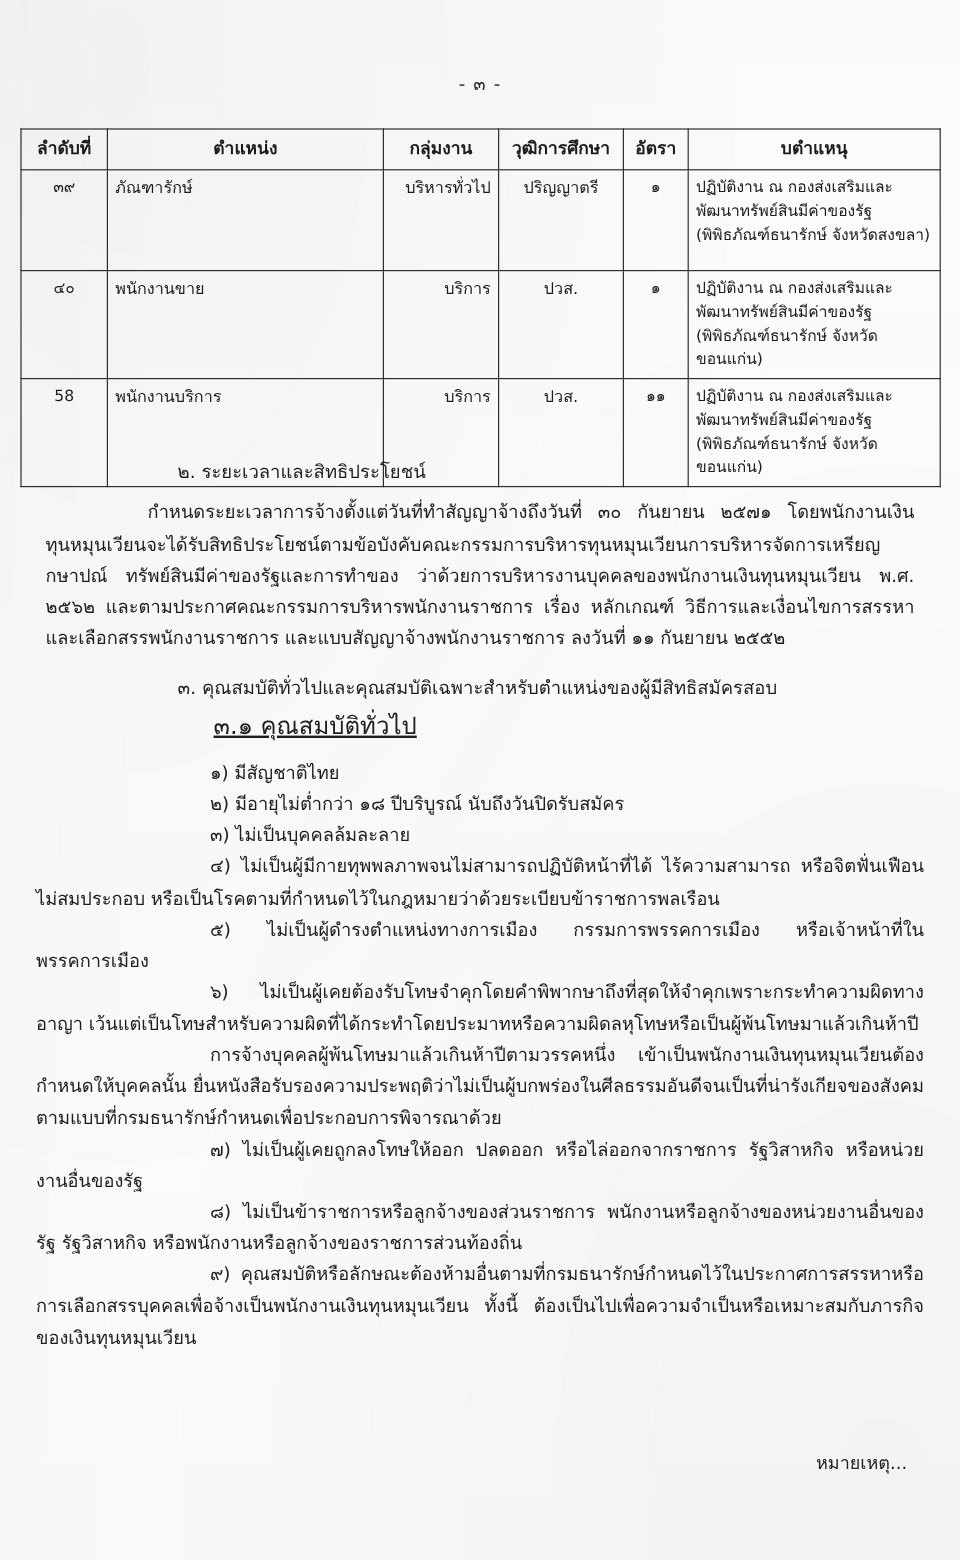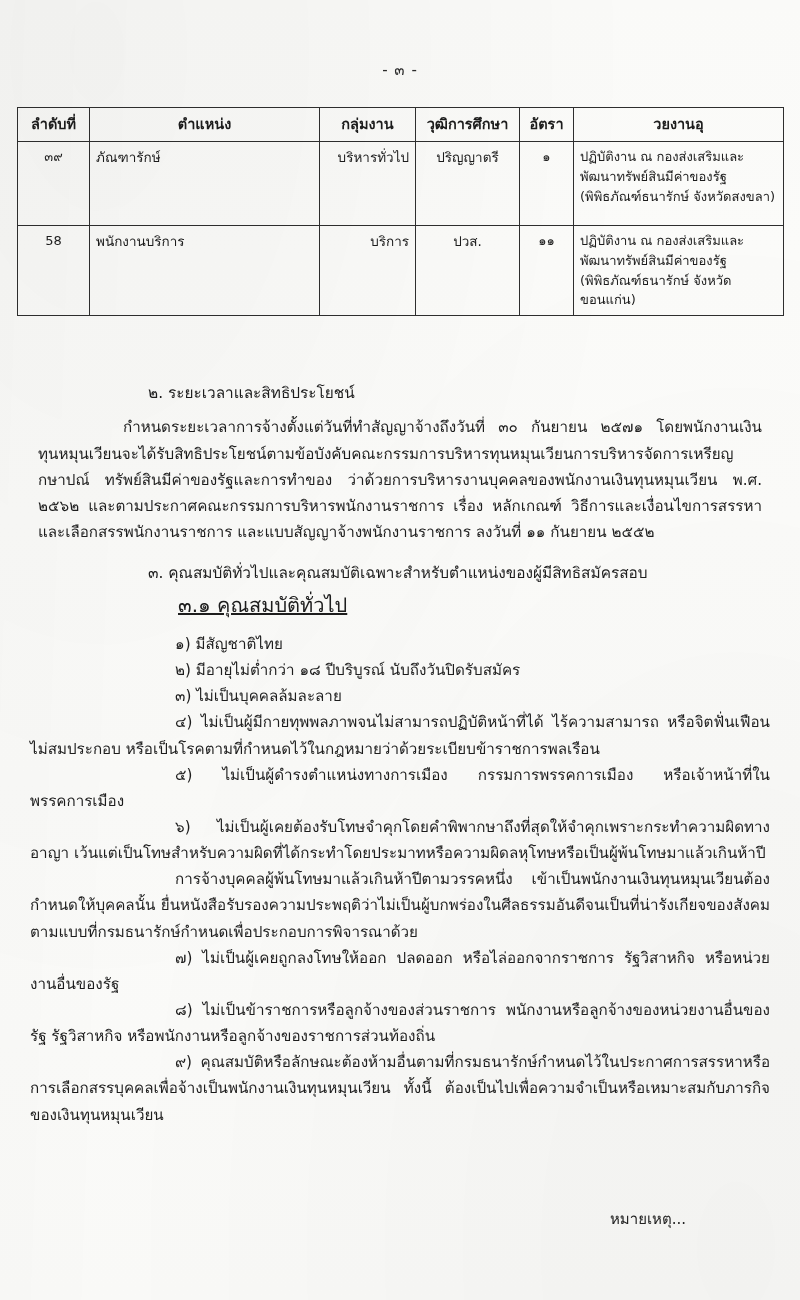--- a/index.html
+++ b/index.html
@@ -133,21 +133,21 @@
     text-indent: 0;
   }
   .gap-sm { height: 7px; }
 
   
   .footer-note {
     position: absolute;
     top: 1207px;
     left: 0;
     width: 800px;
-    padding-right: 114px;
+    padding-right: 44px;
     text-align: right;
     font-size: 15px;
     color: #222;
   }
 </style>
 </head>
 <body>
 
 <div class="page">
 
@@ -163,33 +163,41 @@
           <col class="c-rate">
           <col class="c-note">
       </colgroup>
       <thead>
         <tr>
           <th>ลำดับที่</th>
           <th>ตำแหน่ง</th>
           <th>กลุ่มงาน</th>
           <th>วุฒิการศึกษา</th>
           <th>อัตรา</th>
-          <th>วยงานอุ</th>
+          <th>บตำแหนุ</th>
         </tr>
       </thead>
       <tbody>
         <tr class="row-h">
           <td class="cell-no">๓๙</td>
           <td class="cell-pos">ภัณฑารักษ์</td>
           <td class="cell-group">บริหารทั่วไป</td>
           <td class="cell-edu">ปริญญาตรี</td>
           <td class="cell-rate">๑</td>
           <td class="cell-note">ปฏิบัติงาน ณ กองส่งเสริมและพัฒนาทรัพย์สินมีค่าของรัฐ (พิพิธภัณฑ์ธนารักษ์ จังหวัดสงขลา)</td>
         </tr>
         <tr class="row-h">
+          <td class="cell-no">๔๐</td>
+          <td class="cell-pos">พนักงานขาย</td>
+          <td class="cell-group">บริการ</td>
+          <td class="cell-edu">ปวส.</td>
+          <td class="cell-rate">๑</td>
+          <td class="cell-note">ปฏิบัติงาน ณ กองส่งเสริมและพัฒนาทรัพย์สินมีค่าของรัฐ (พิพิธภัณฑ์ธนารักษ์ จังหวัดขอนแก่น)</td>
+        </tr>
+        <tr class="row-h">
           <td class="cell-no">58</td>
           <td class="cell-pos">พนักงานบริการ</td>
           <td class="cell-group">บริการ</td>
           <td class="cell-edu">ปวส.</td>
           <td class="cell-rate">๑๑</td>
           <td class="cell-note">ปฏิบัติงาน ณ กองส่งเสริมและพัฒนาทรัพย์สินมีค่าของรัฐ (พิพิธภัณฑ์ธนารักษ์ จังหวัดขอนแก่น)</td>
         </tr>
       </tbody>
     </table>
   </div>

